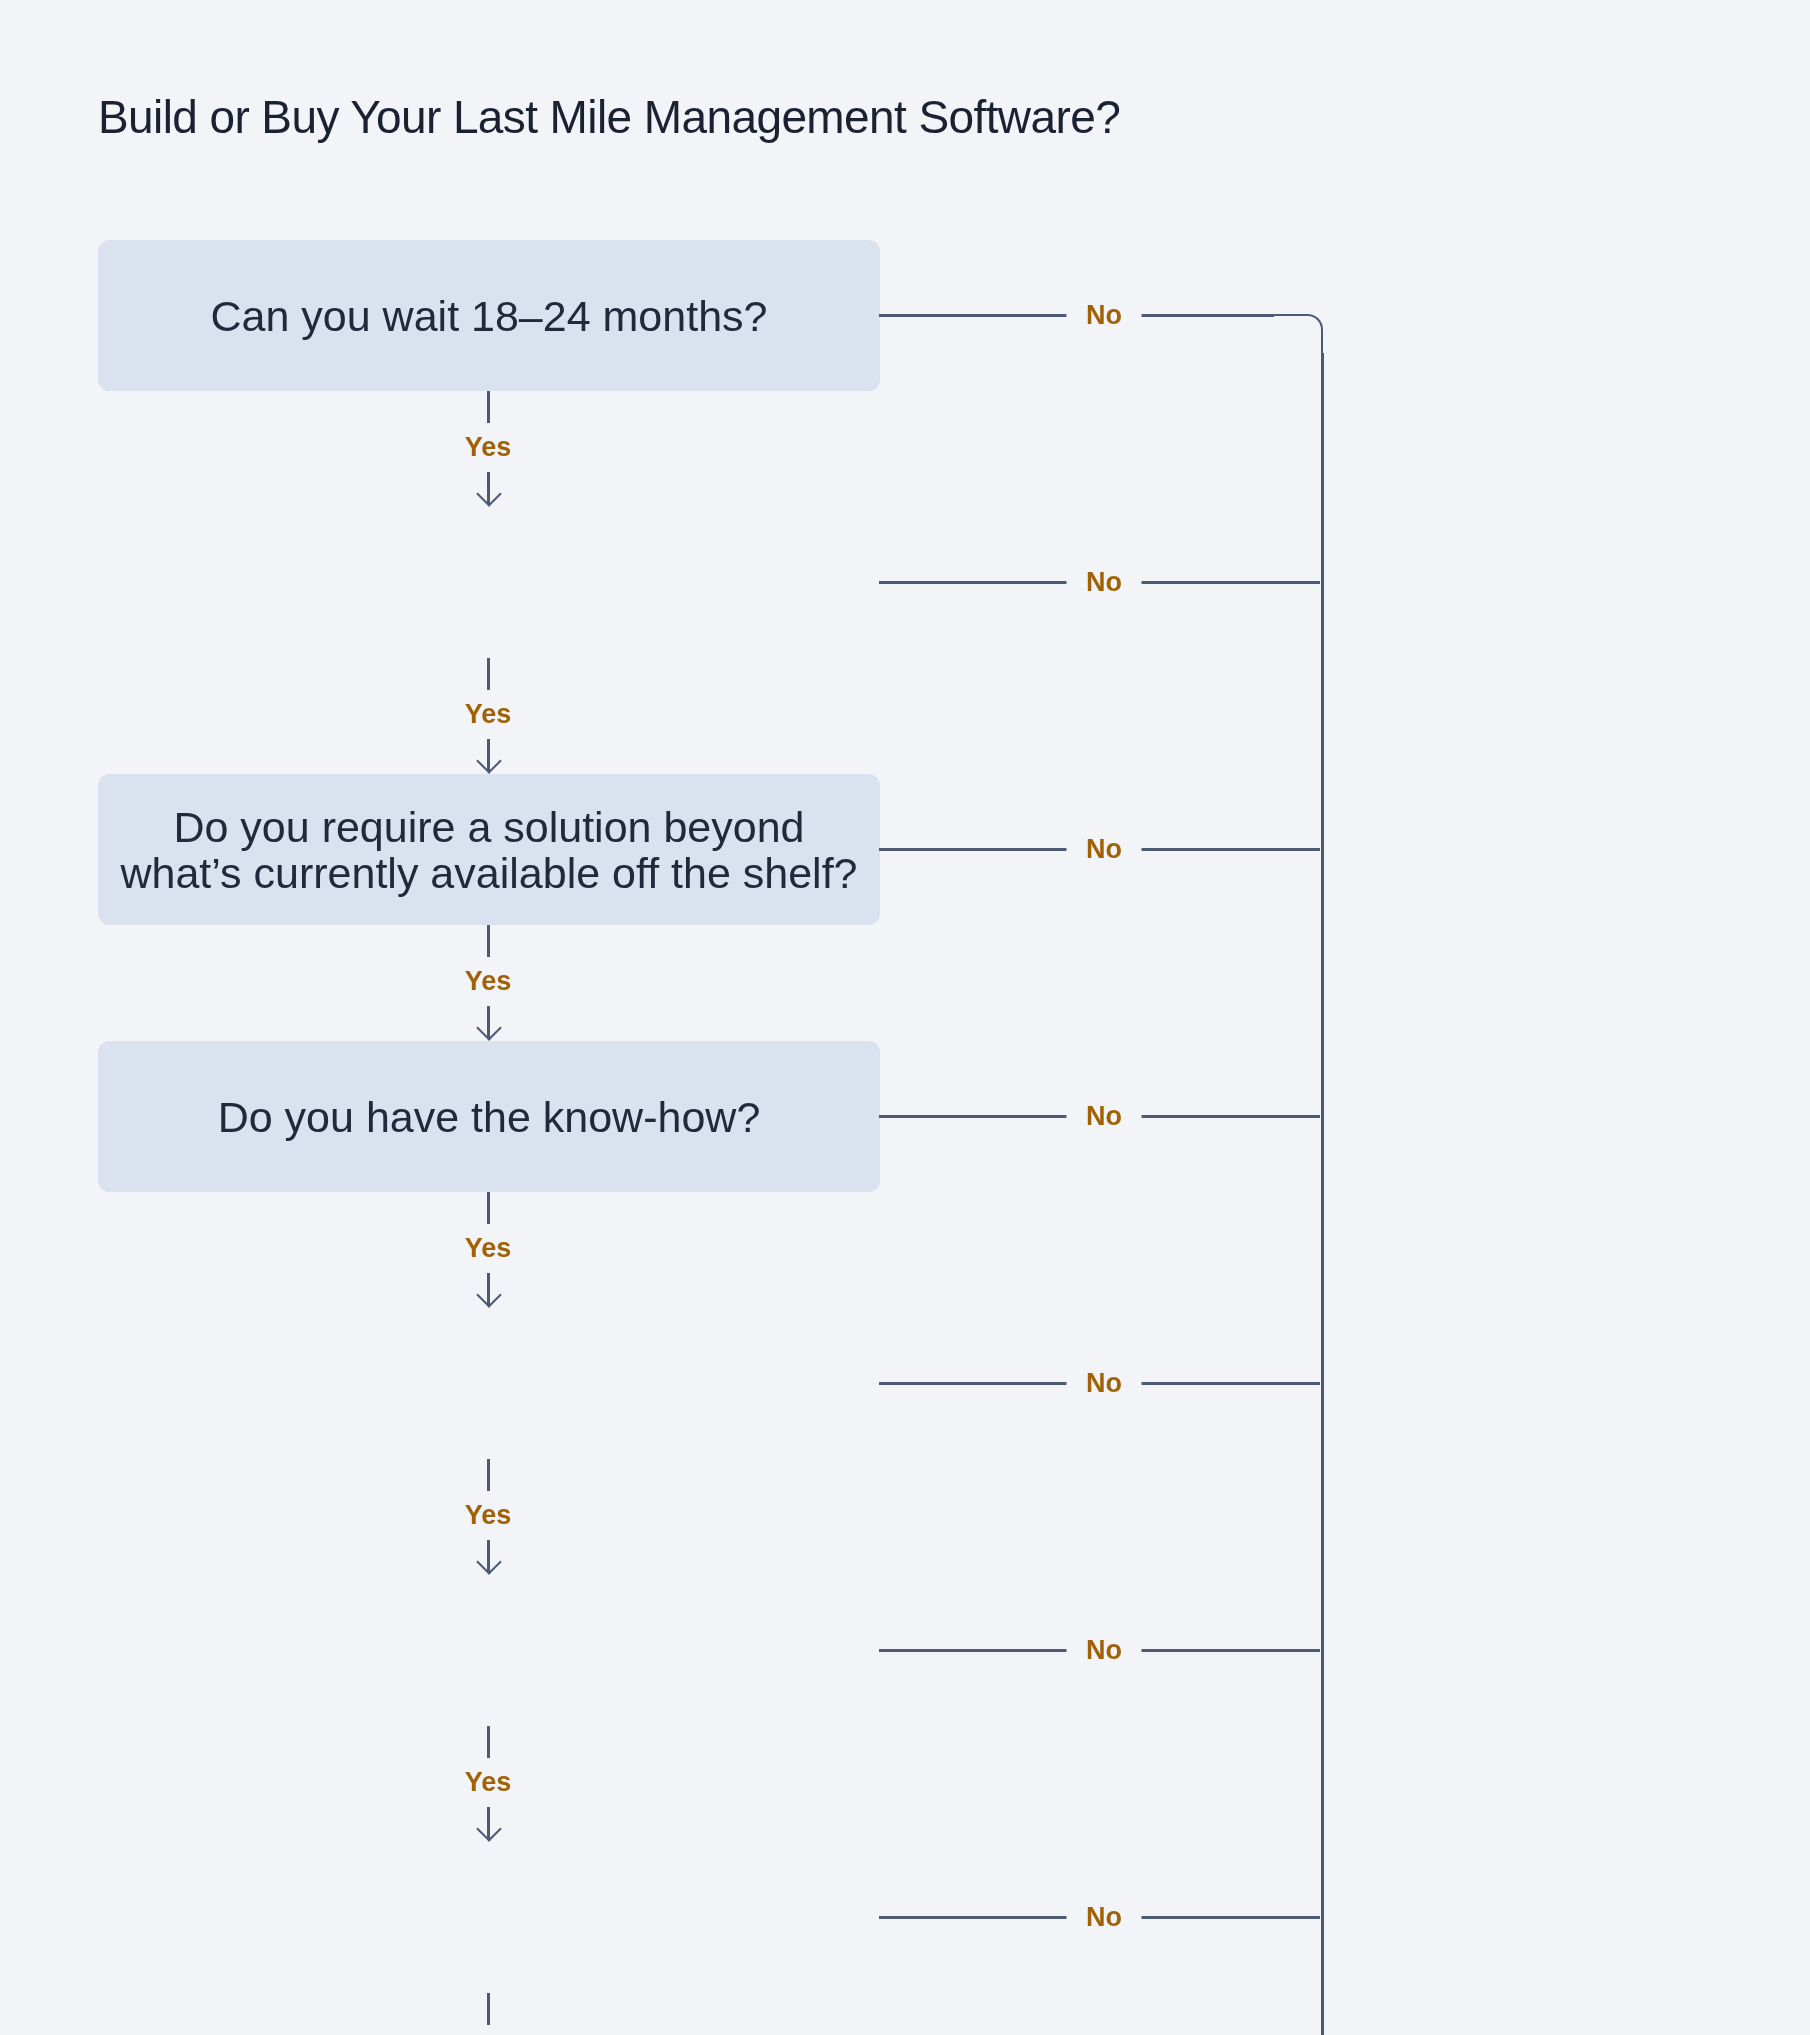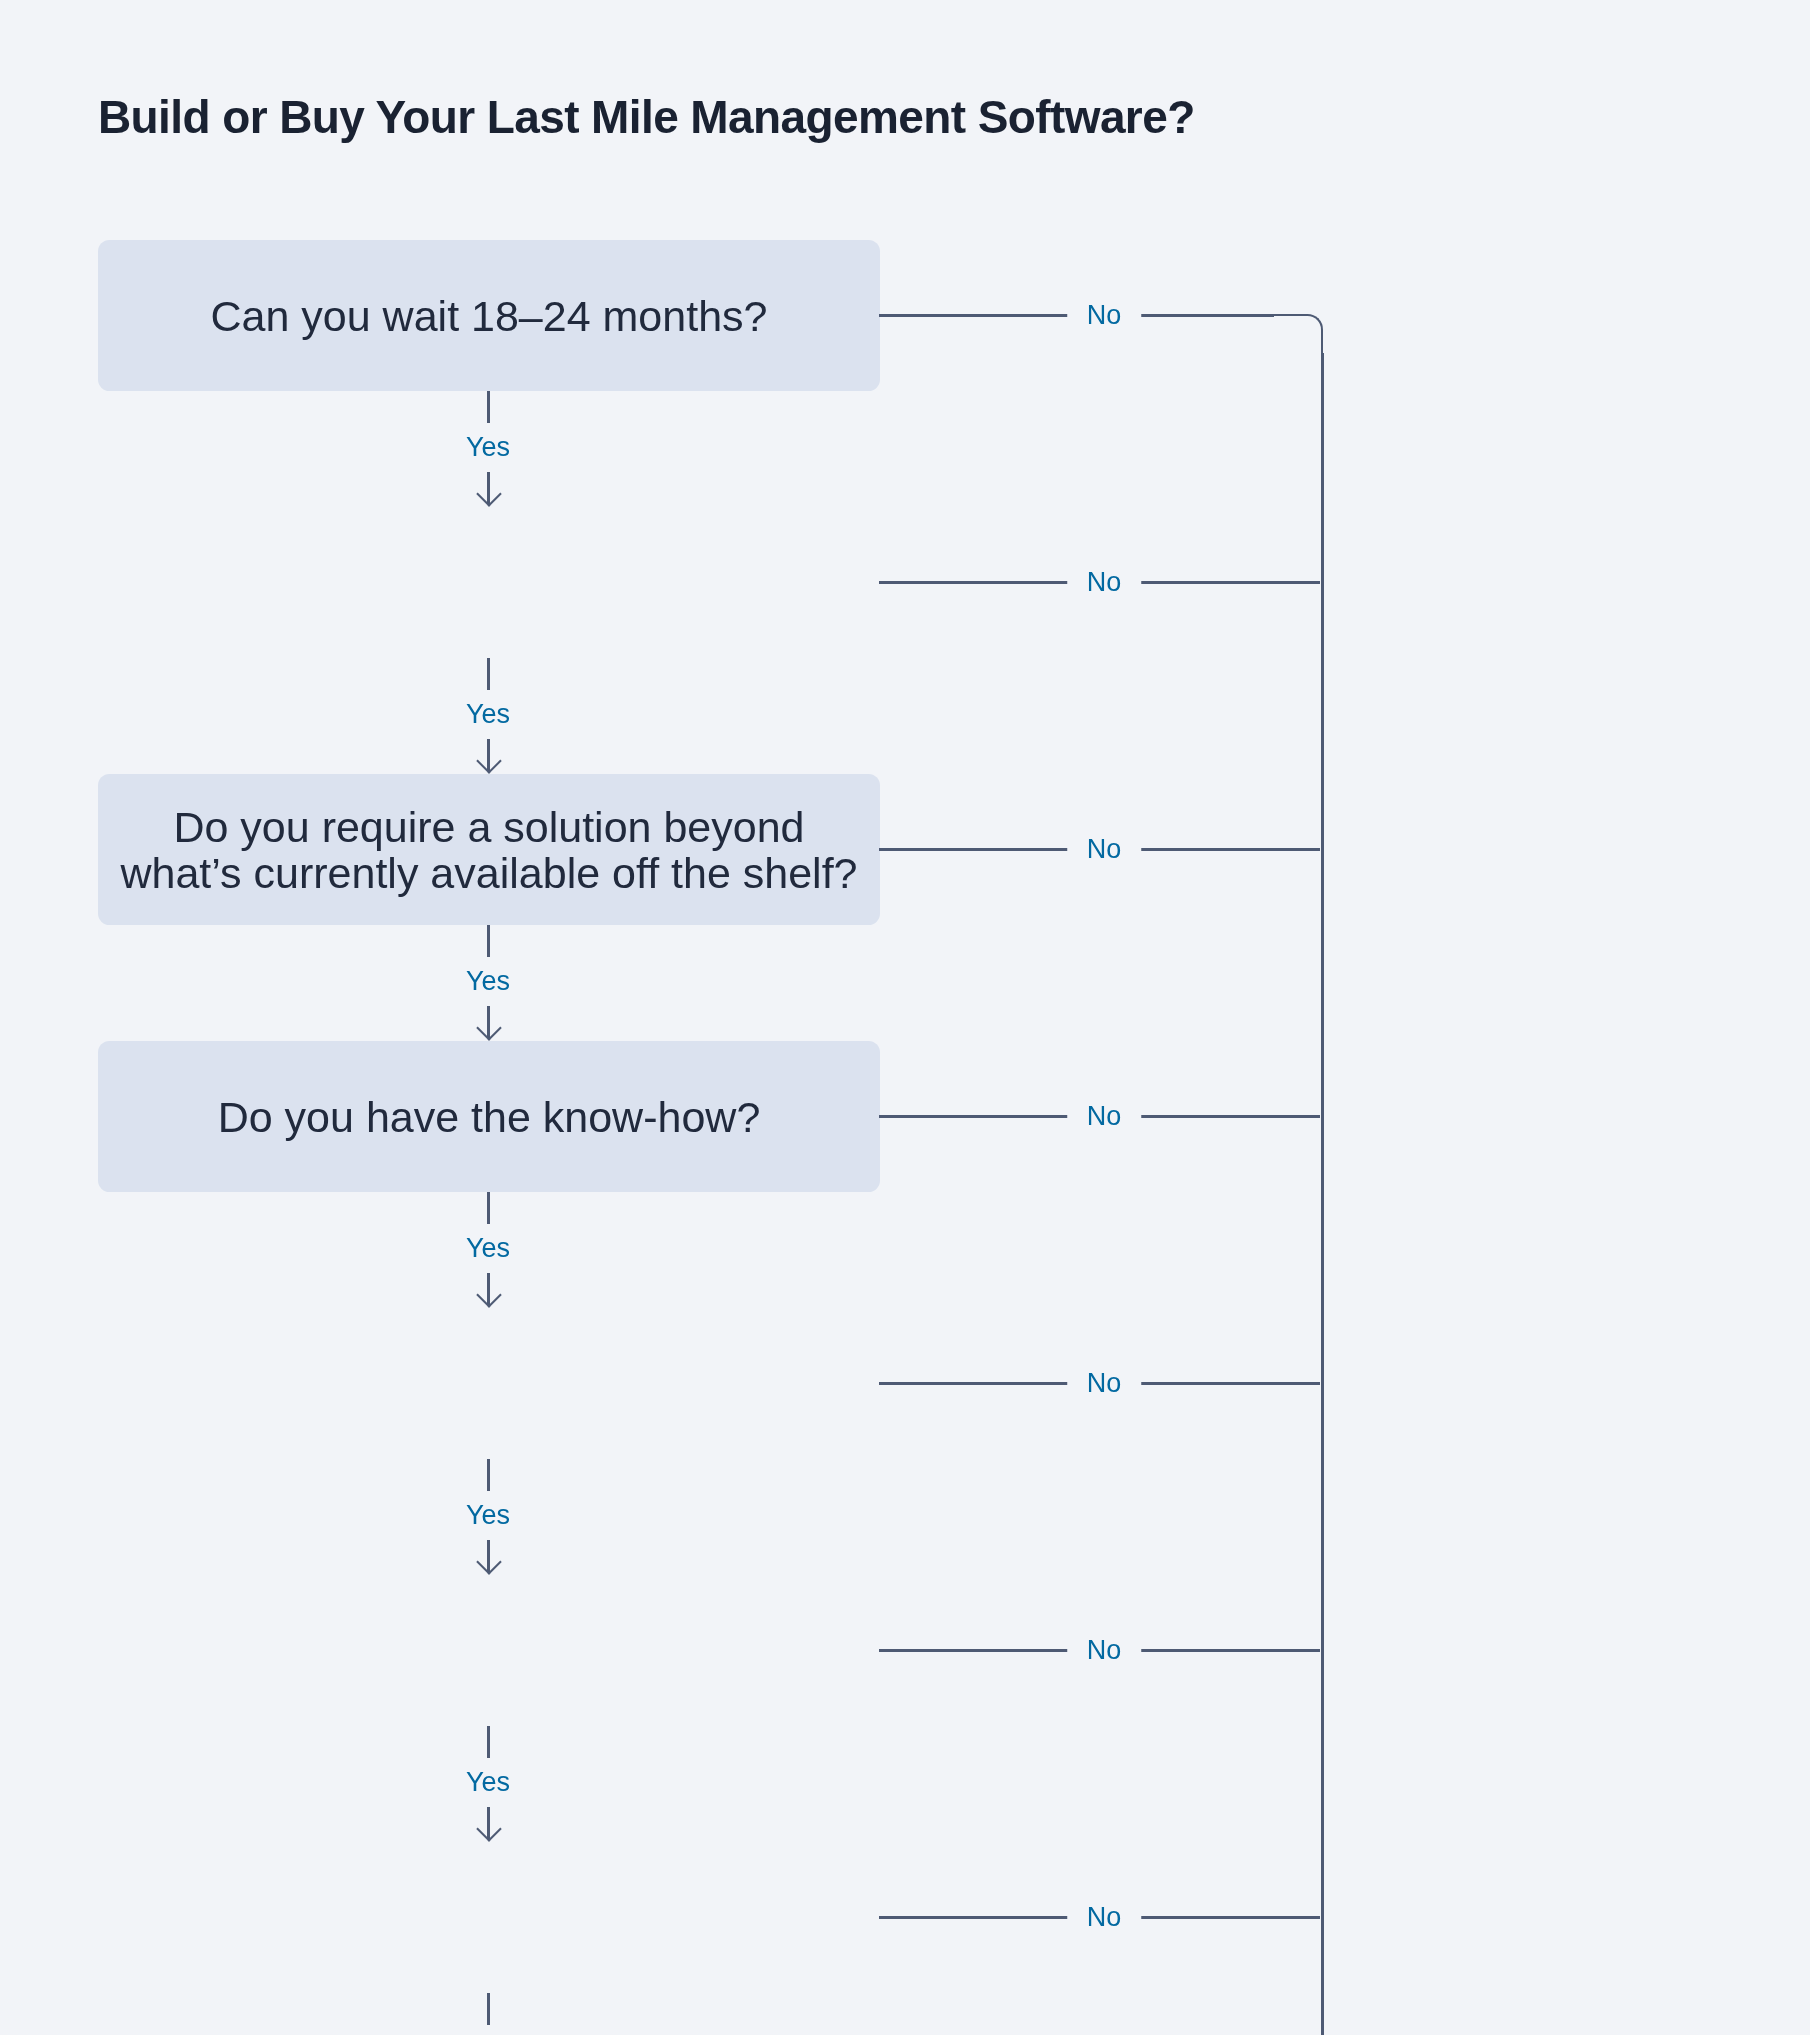--- a/index.html
+++ b/index.html
@@ -4,40 +4,40 @@
 <style>
   * { box-sizing: border-box; margin: 0; padding: 0; }
   html, body { background: #f2f4f8; }
   .page {
     position: relative; width: 1811px; height: 2341px;
     background: #f2f4f8; overflow: hidden;
     font-family: "Liberation Sans", sans-serif;
   }
   .title {
     position: absolute; left: 98px; top: 90px;
-    font-size: 46px; font-weight: 700; letter-spacing: -0.6px;
+    font-size: 46px; font-weight: 400; letter-spacing: -0.6px;
     color: #1a2232;
   }
   
   .row { position: absolute; left: 0; width: 100%; height: 267px; }
   .qbox {
     position: absolute; left: 98px; top: 0; width: 782px; height: 151px;
     background: #dbe2ef; border-radius: 11.4px;
     display: flex; align-items: center; justify-content: center;
     text-align: center; color: #212a3d;
     font-size: 43px; line-height: 46px; white-space: pre-line;
   }
   
   .no-line {
     position: absolute; left: 879px; top: 74px;
     width: 441px; height: 2.8px; background: #4e5a74;
   }
   .row.first .no-line { width: 395px; }
   .lbl {
-    position: absolute; color: #0369a1; font-size: 27px; line-height: 33px;
+    position: absolute; color: #a16207; font-size: 27px; line-height: 33px; font-weight: bold;
   }
   .no-lbl {
     left: 1104px; top: 59px; transform: translateX(-50%);
     background: #f2f4f8; padding: 0 19.5px;
   }
   
   .yes-seg1 {
     position: absolute; left: 487px; top: 151px;
     width: 2.8px; height: 32px; background: #4e5a74;
   }

